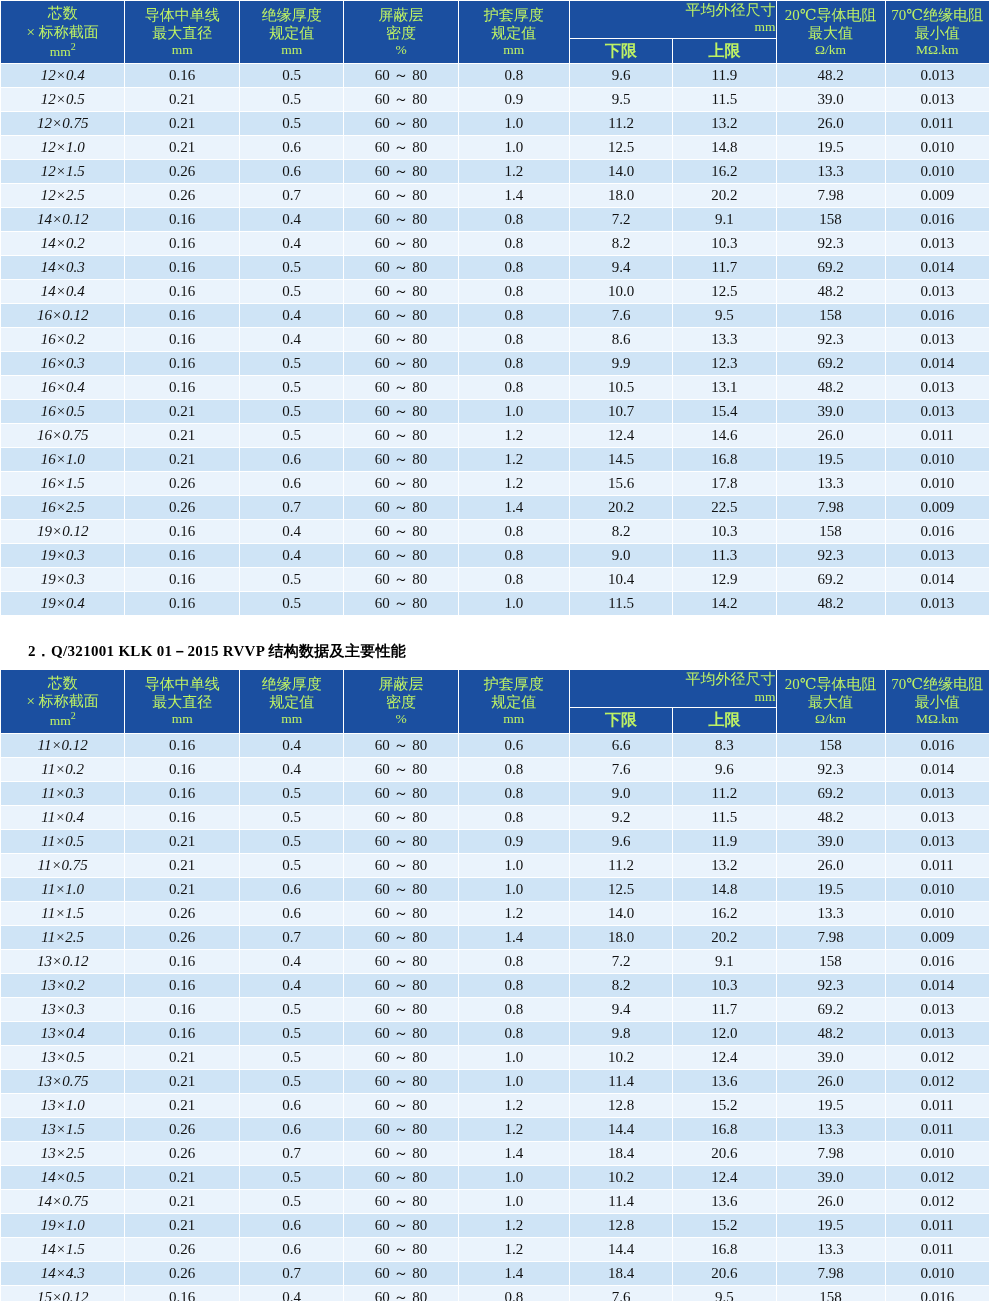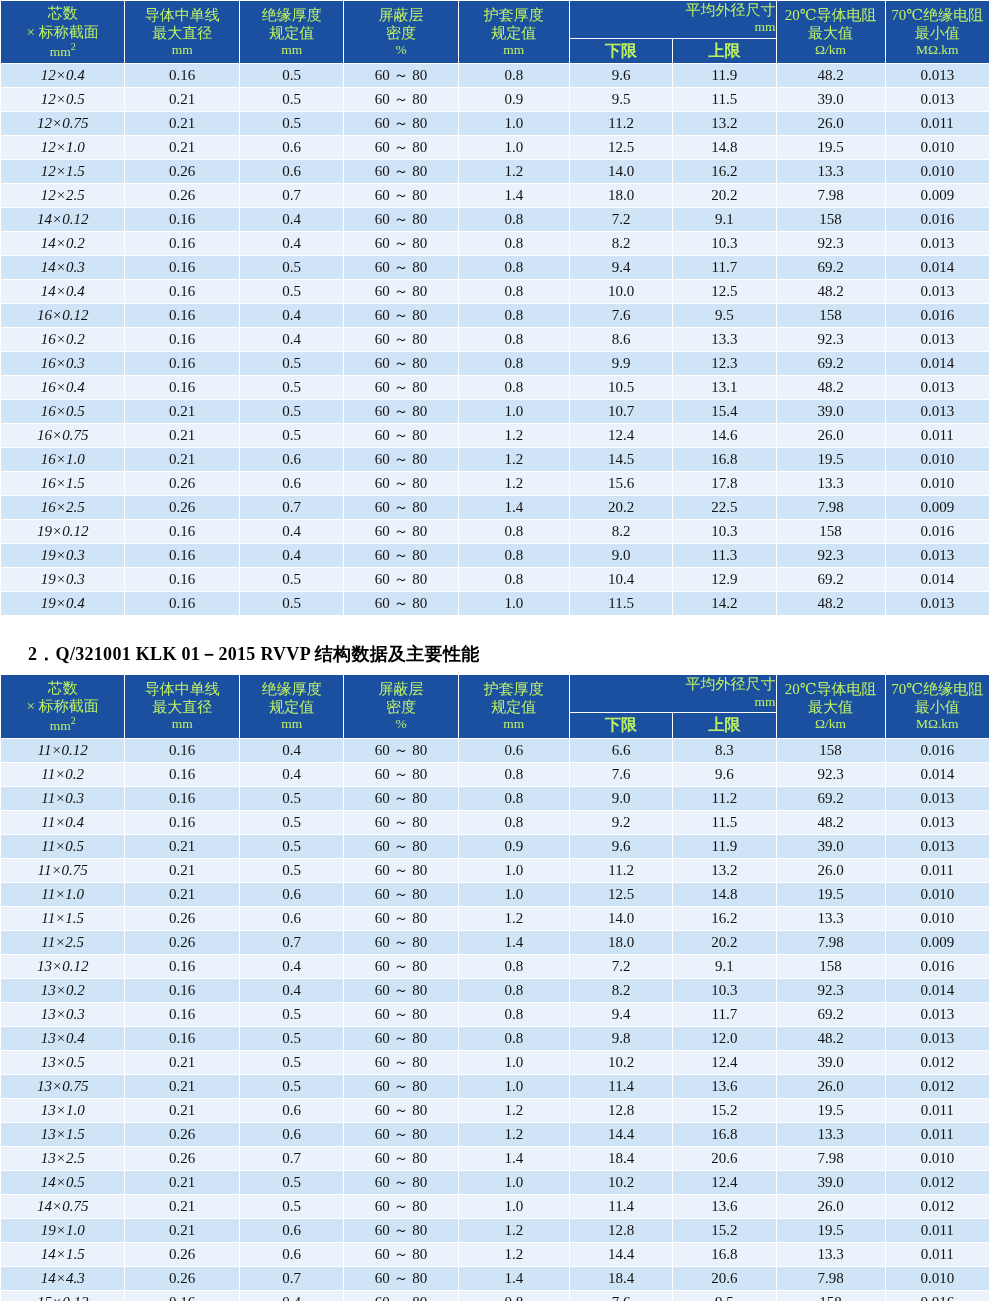--- a/index.html
+++ b/index.html
@@ -64,21 +64,21 @@
     background: #cfe4f6;
   }
   tbody tr.even td {
     background: #eaf3fc;
   }
   tbody td.first {
     letter-spacing: 0px;
     font-style: italic;
   }
   .caption {
-    font-size: 18px;
+    font-size: 15px;
     font-weight: bold;
     margin: 26px 0 8px 28px;
     letter-spacing: 0.3px;
   }
   .sup {
     font-size: 10px;
     vertical-align: super;
   }
 </style>
 </head>

